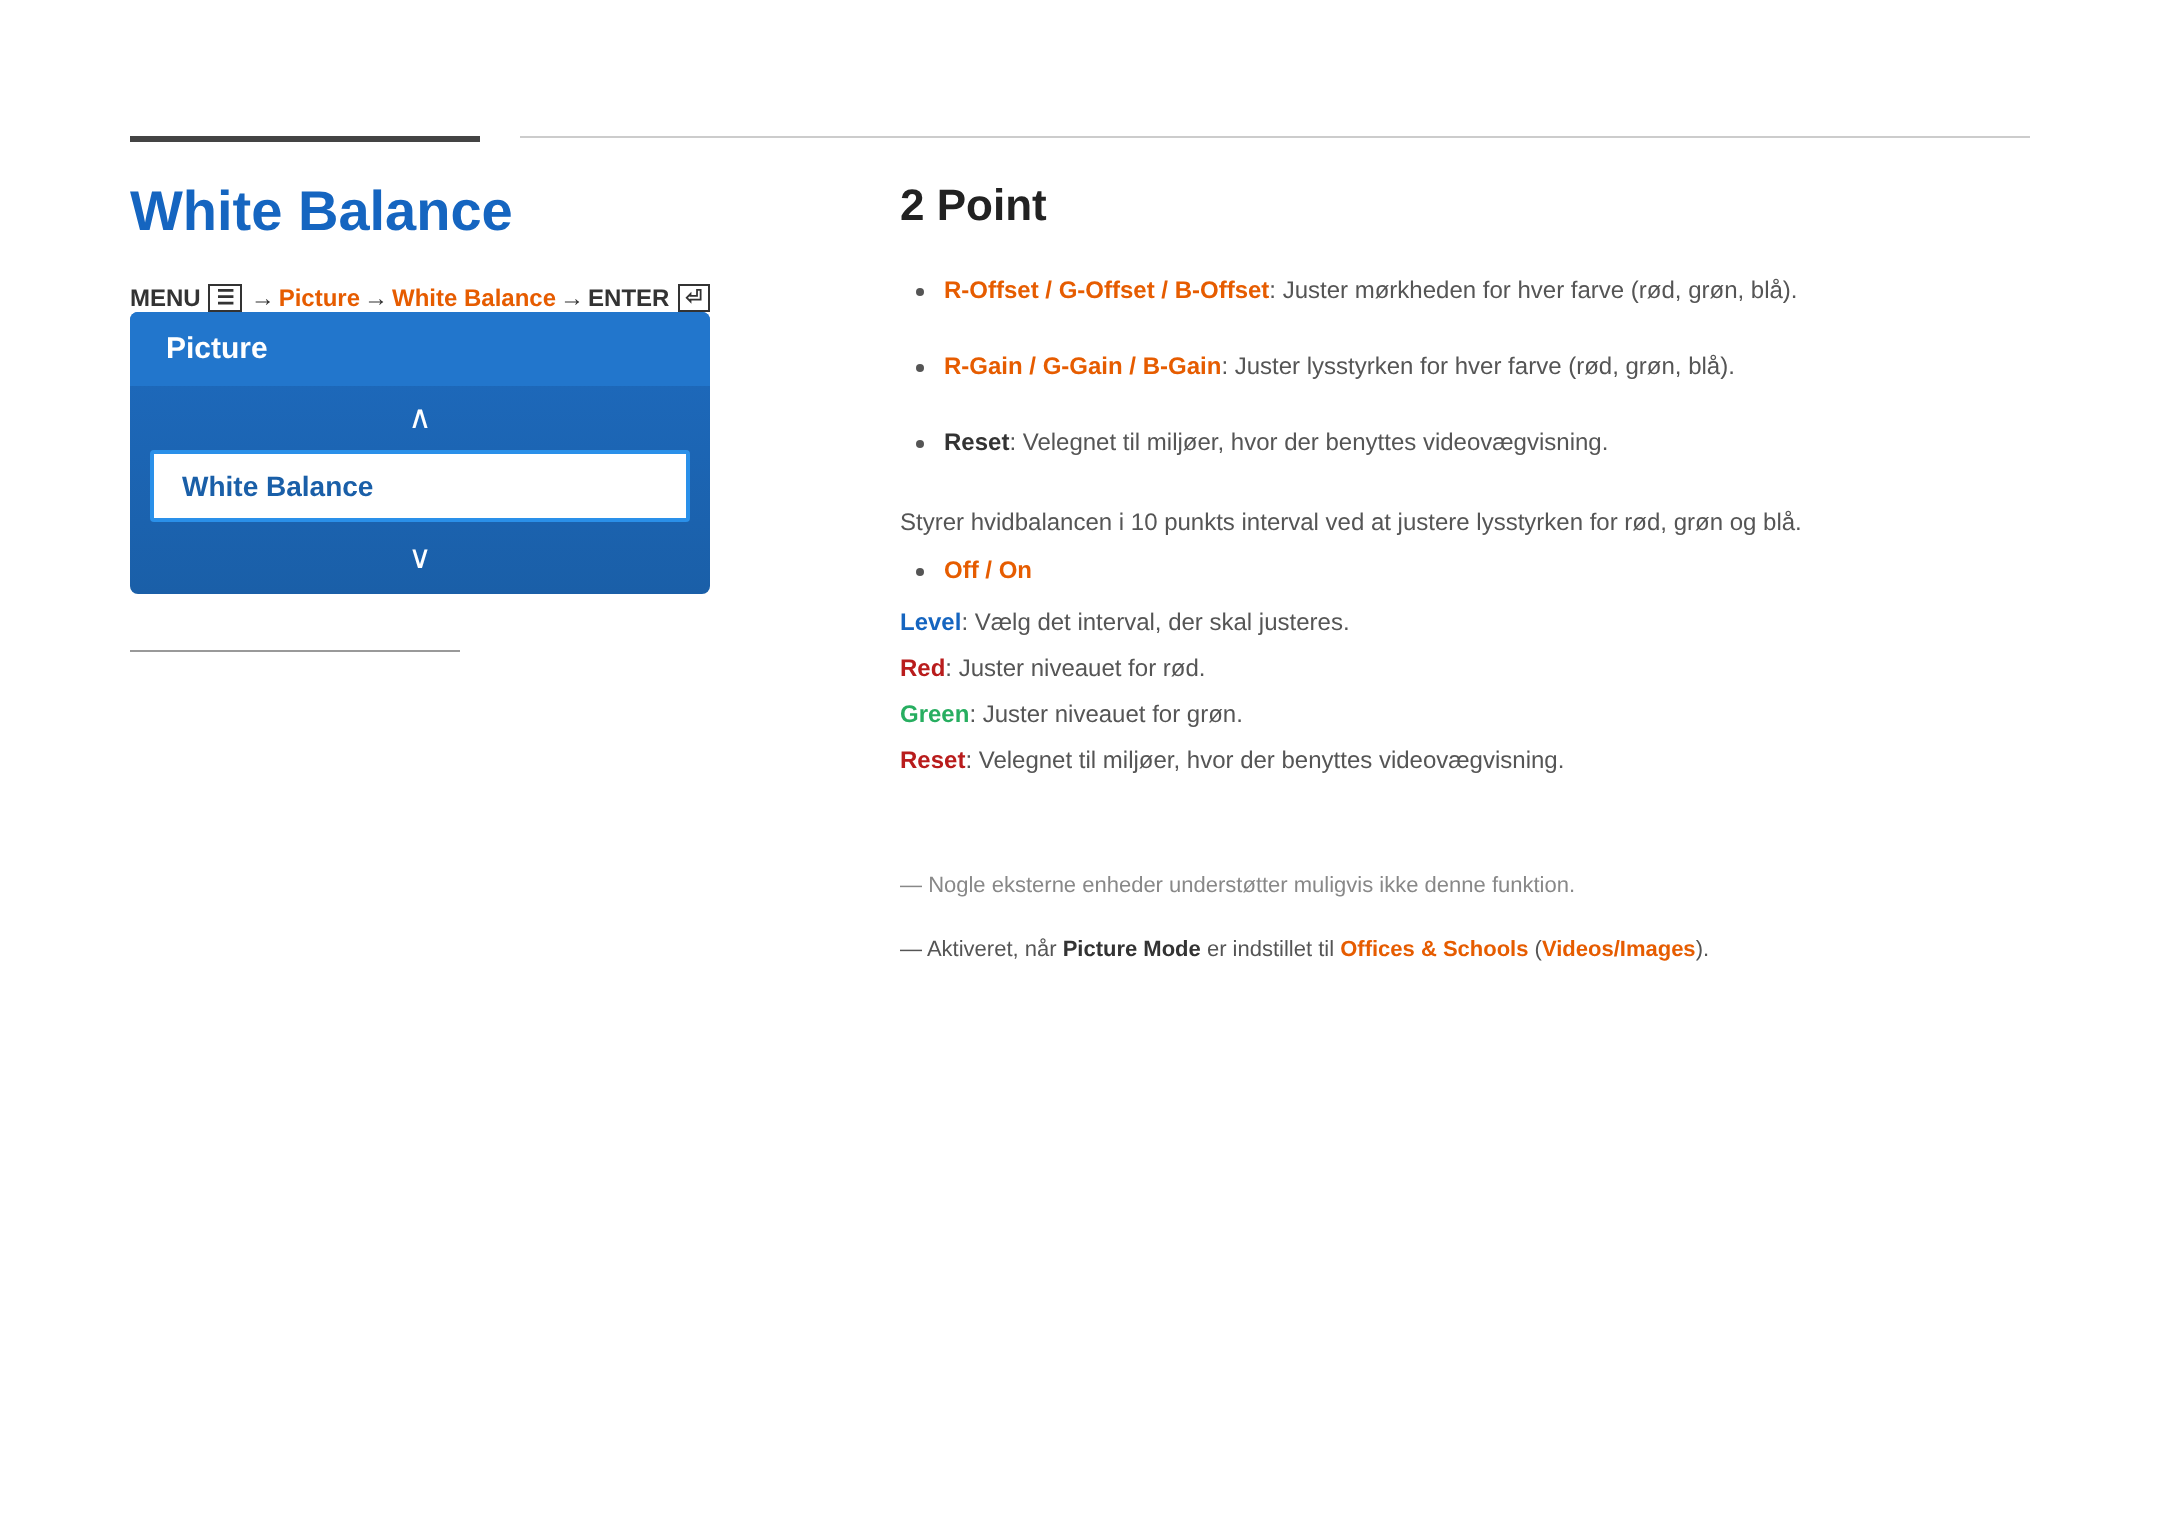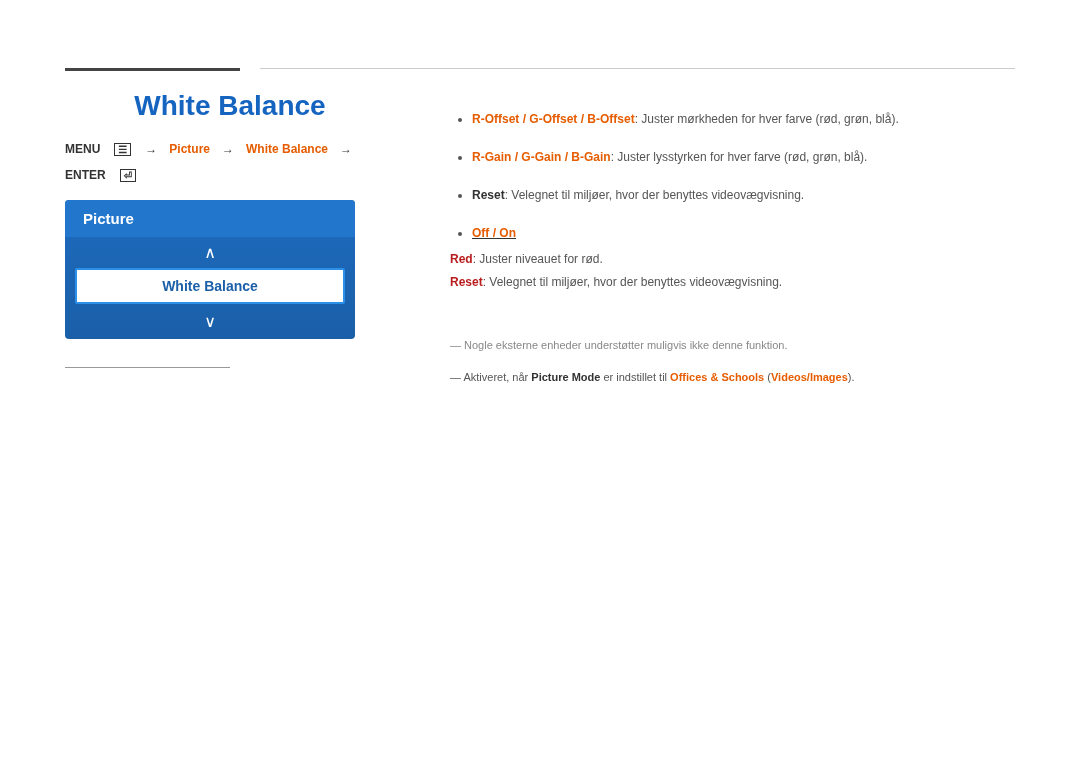--- a/index.html
+++ b/index.html
@@ -28,39 +28,37 @@
       width: 755px;
       height: 1px;
       background: #ccc;
     }
 
     .left-panel {
       position: absolute;
       top: 90px;
       left: 65px;
       width: 330px;
-      text-align: center;
     }
 
     .page-title {
       font-size: 28px;
       font-weight: bold;
       color: #1565c0;
       margin-bottom: 20px;
     }
 
     .menu-path {
       font-size: 12px;
       font-weight: bold;
       color: #333;
-      margin-bottom: 18px;
       display: flex;
       align-items: center;
       flex-wrap: wrap;
-      gap: 12px;
+      gap: 2px;
     }
     .menu-path .orange { color: #e65c00; }
     .menu-path .menu-icon {
       display: inline-block;
       font-size: 10px;
       border: 1px solid #333;
       padding: 0 3px;
       margin: 0 2px;
     }
     .menu-path .enter-icon {
@@ -176,21 +174,20 @@
       font-size: 12px;
       color: #555;
       margin-bottom: 8px;
       line-height: 1.5;
     }
 
     .bullet-simple {
       list-style: disc;
       margin-left: 22px;
       margin-bottom: 10px;
-      text-decoration: underline;
     }
     .bullet-simple li {
       font-size: 12px;
       color: #555;
       margin-bottom: 3px;
     }
 
     .inline-label {
       display: block;
       font-size: 12px;
@@ -252,42 +249,50 @@
     <div class="picture-menu-selected">White Balance</div>
     <div class="picture-menu-arrow-down"></div>
   </div>
 
   <div class="footnote-line"></div>
 </div>
 
 <div class="right-panel">
 
   <div class="section-1">
+    <div class="section-title">2 Point</div>
     <ul class="bullet-list">
       <li>
         <span class="bold-orange">R-Offset / G-Offset / B-Offset</span><span>: Juster mørkheden for hver farve (rød, grøn, blå).</span>
       </li>
       <li>
         <span class="bold-orange">R-Gain / G-Gain / B-Gain</span><span>: Juster lysstyrken for hver farve (rød, grøn, blå).</span>
       </li>
       <li>
         <span class="bold-text">Reset</span><span>: Velegnet til miljøer, hvor der benyttes videovægvisning.</span>
       </li>
     </ul>
   </div>
 
   <div class="section-2">
+    <div class="ten-point-desc">Styrer hvidbalancen i 10 punkts interval ved at justere lysstyrken for rød, grøn og blå.</div>
     <ul class="bullet-simple">
       <li>
         <span class="bold-orange">Off / On</span>
       </li>
     </ul>
 
     <span class="inline-label">
+      <span class="bold-blue">Level</span><span>: Vælg det interval, der skal justeres.</span>
+    </span>
+    <span class="inline-label">
       <span class="bold-red">Red</span><span>: Juster niveauet for rød.</span>
+    </span>
+    <span class="inline-label">
+      <span class="bold-green-text">Green</span><span>: Juster niveauet for grøn.</span>
     </span>
     <span class="inline-label">
       <span class="bold-red">Reset</span><span>: Velegnet til miljøer, hvor der benyttes videovægvisning.</span>
     </span>
 
     <div class="note-line">Nogle eksterne enheder understøtter muligvis ikke denne funktion.</div>
     <div class="note-line-last">
       Aktiveret, når <span class="bold-text">Picture Mode</span> er indstillet til <span class="bold-orange">Offices &amp; Schools</span> (<span class="bold-orange">Videos/Images</span>).
     </div>
   </div>

